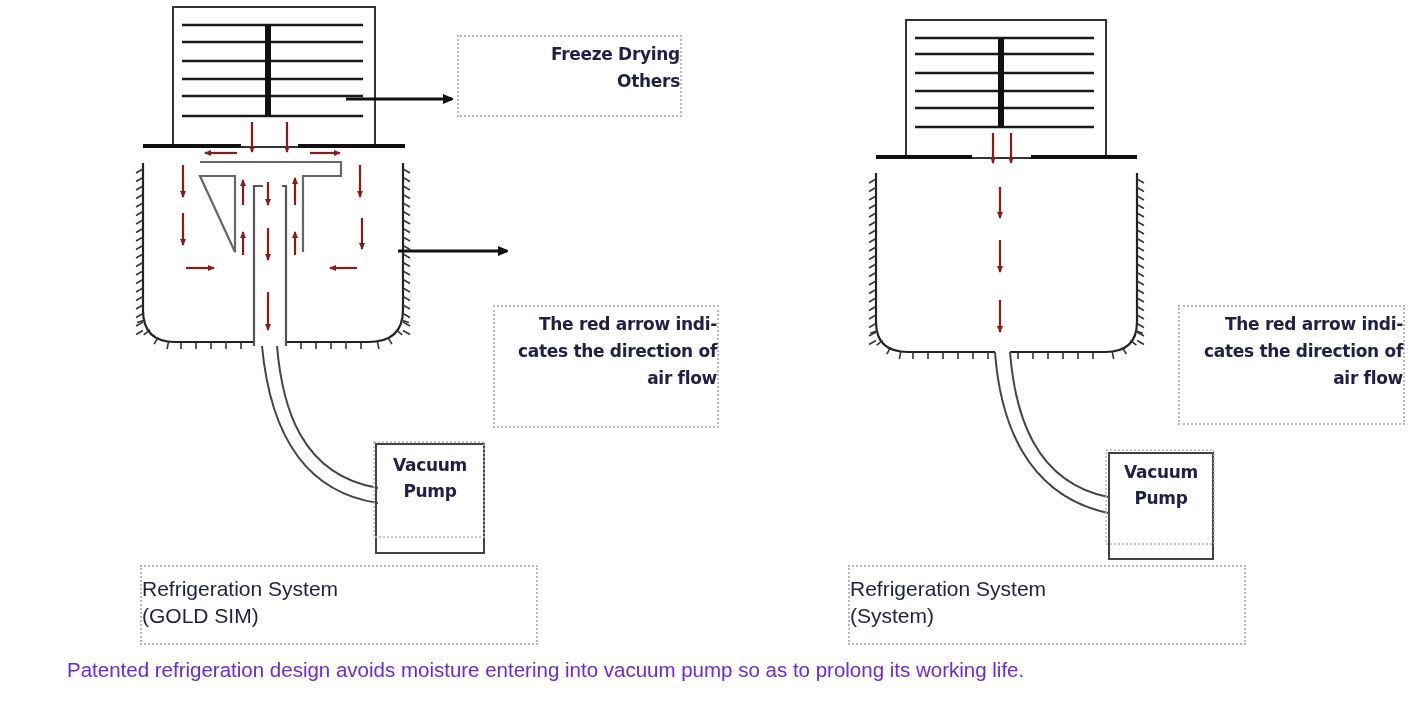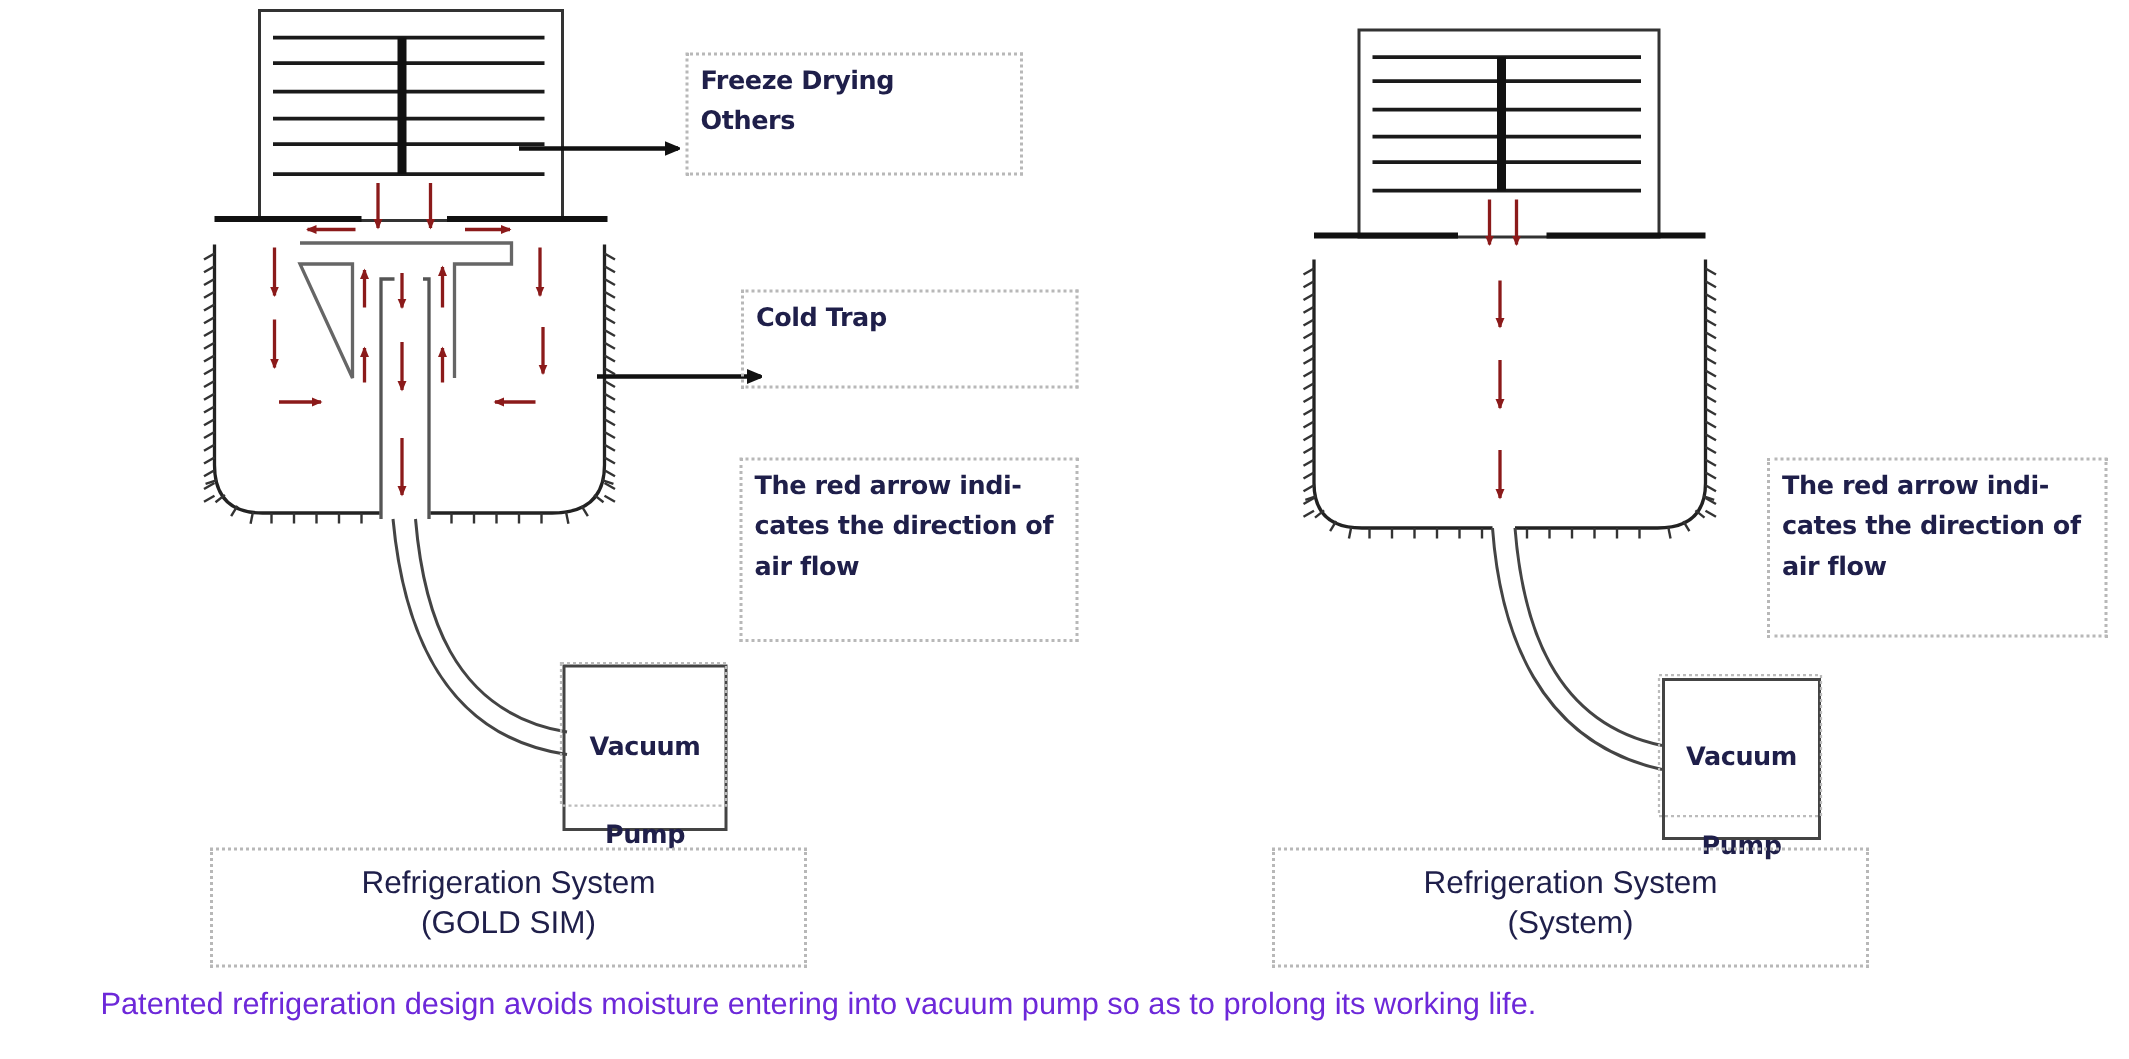--- a/index.html
+++ b/index.html
@@ -1,34 +1,34 @@
 <!DOCTYPE html>
 <html><head>
 <meta charset="utf-8">
 <style>
   html, body { margin: 0; padding: 0; background: #ffffff; }
   body { width: 1419px; height: 706px; position: relative; overflow: hidden; font-family: "DejaVu Sans", sans-serif; }
   #stage { position: absolute; left: 0; top: 0; width: 1419px; height: 706px; }
   .label-box {
     position: absolute; border: 2px dotted #b8b8b8; box-sizing: border-box;
     color: #1f1f4a; font-family: "DejaVu Sans", sans-serif; font-weight: bold;
-    font-size: 17px; line-height: 27px; padding: 4px 0 0 8px; letter-spacing: -0.3px;
+    font-size: 17px; line-height: 27px; padding: 4px 0 0 8px; letter-spacing: -0.3px; text-align: right;
   }
   .label-box span { display: block; white-space: nowrap; }
   .sys-box {
     position: absolute; border: 2px dotted #b8b8b8; box-sizing: border-box;
     color: #1f1f4a; font-family: "Liberation Sans", sans-serif; font-size: 21px;
-    line-height: 27px; text-align: center; padding-top: 8px;
+    line-height: 27px; padding-top: 8px;
   }
   .sys-box span { display: block; }
   .pump-label {
     position: absolute; color: #1f1f4a; font-family: "DejaVu Sans", sans-serif; font-weight: bold;
     font-size: 17px; line-height: 26px; text-align: center; letter-spacing: -0.3px;
   }
-  .pump-label span { display: block; margin-top: 33px; }
+  .pump-label span { display: block; }
   #caption {
     position: absolute; left: 67px; top: 658px; font-family: "Liberation Sans", sans-serif;
     font-size: 20.5px; color: #6d28d9; white-space: nowrap;
   }
 </style>
 </head>
 <body>
 
 <div id="stage">
   <svg id="drawing" width="1419" height="706" viewBox="0 0 1419 706" xmlns="http://www.w3.org/2000/svg" style="position:absolute;left:0;top:0;">
@@ -248,23 +248,20 @@
           <line x1="1000" y1="240" x2="1000" y2="272" marker-end="url(#redHead)"></line>
           <line x1="1000" y1="300" x2="1000" y2="332" marker-end="url(#redHead)"></line>
         </g>
     </g>
   </svg>
 
   <div class="label-box" style="left:457px;top:35px;width:225px;height:82px;">
     <span>Freeze Drying</span>
     <span>Others</span>
   </div>
-  <div class="label-box" style="left:494px;top:193px;width:225px;height:66px;">
-    <span>Cold Trap</span>
-  </div>
   <div class="label-box" style="left:493px;top:305px;width:226px;height:123px;">
     <span>The red arrow indi-</span>
     <span>cates the direction of</span>
     <span>air flow</span>
   </div>
   <div class="pump-label" style="left:378px;top:452px;width:104px;">
     <span>Vacuum</span>
     <span>Pump</span>
   </div>
   <div class="sys-box" style="left:140px;top:565px;width:398px;height:80px;">

